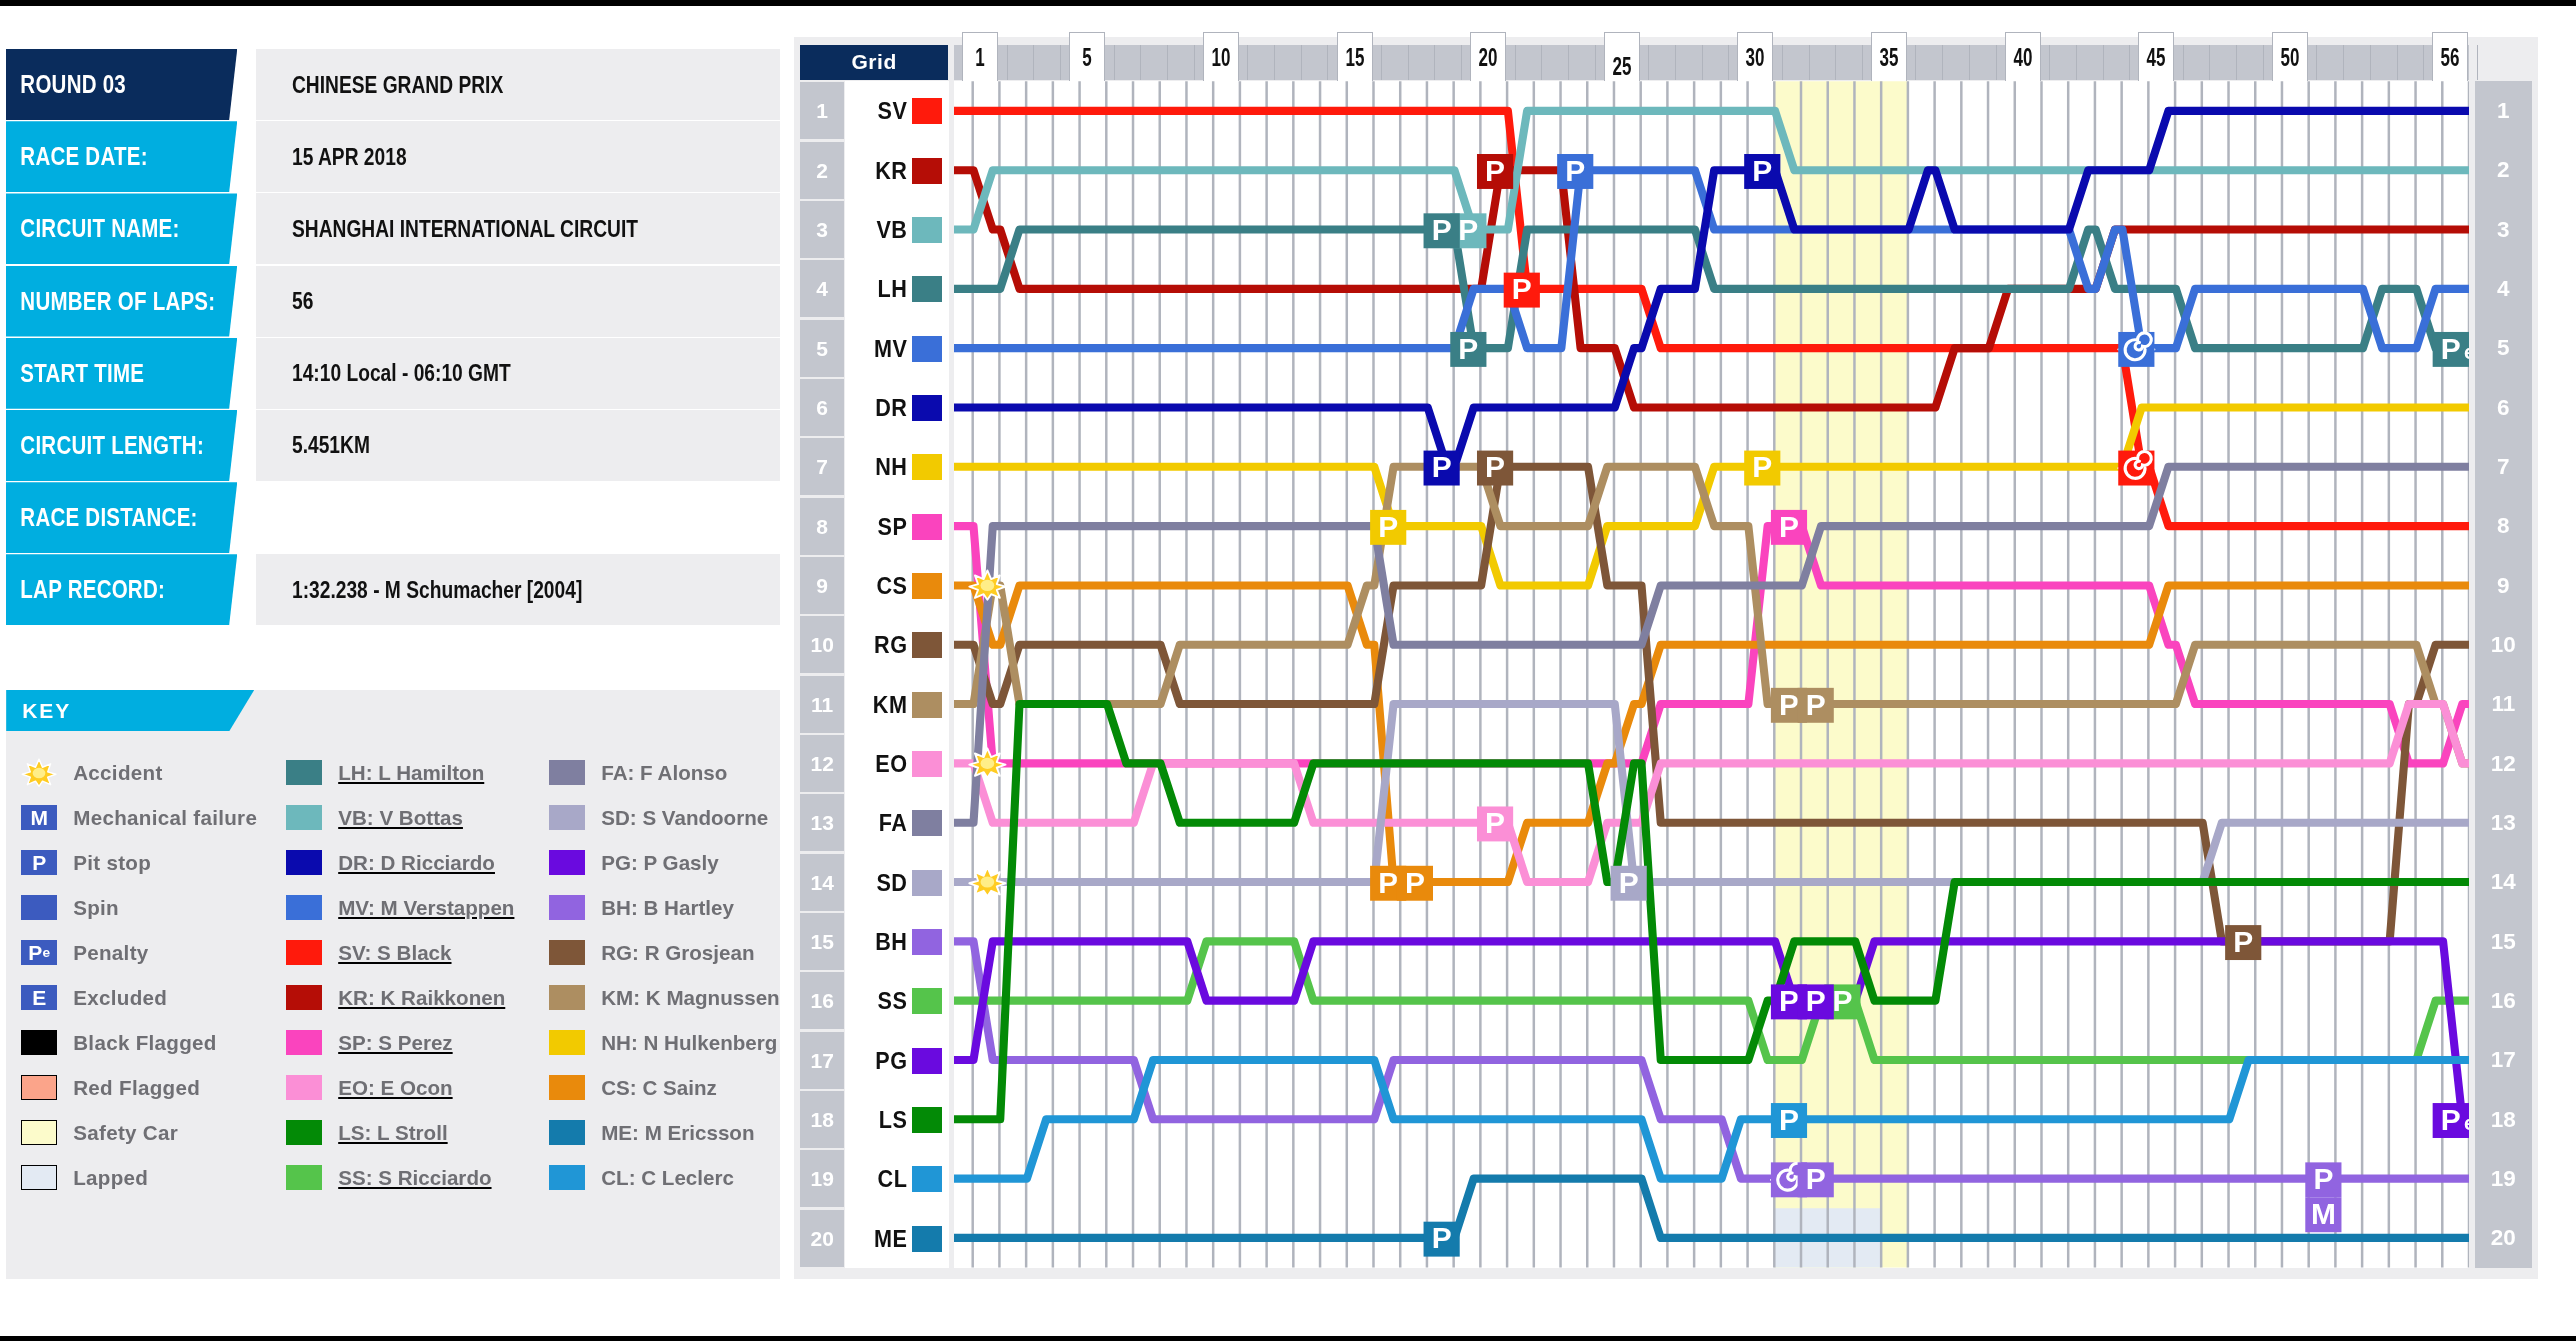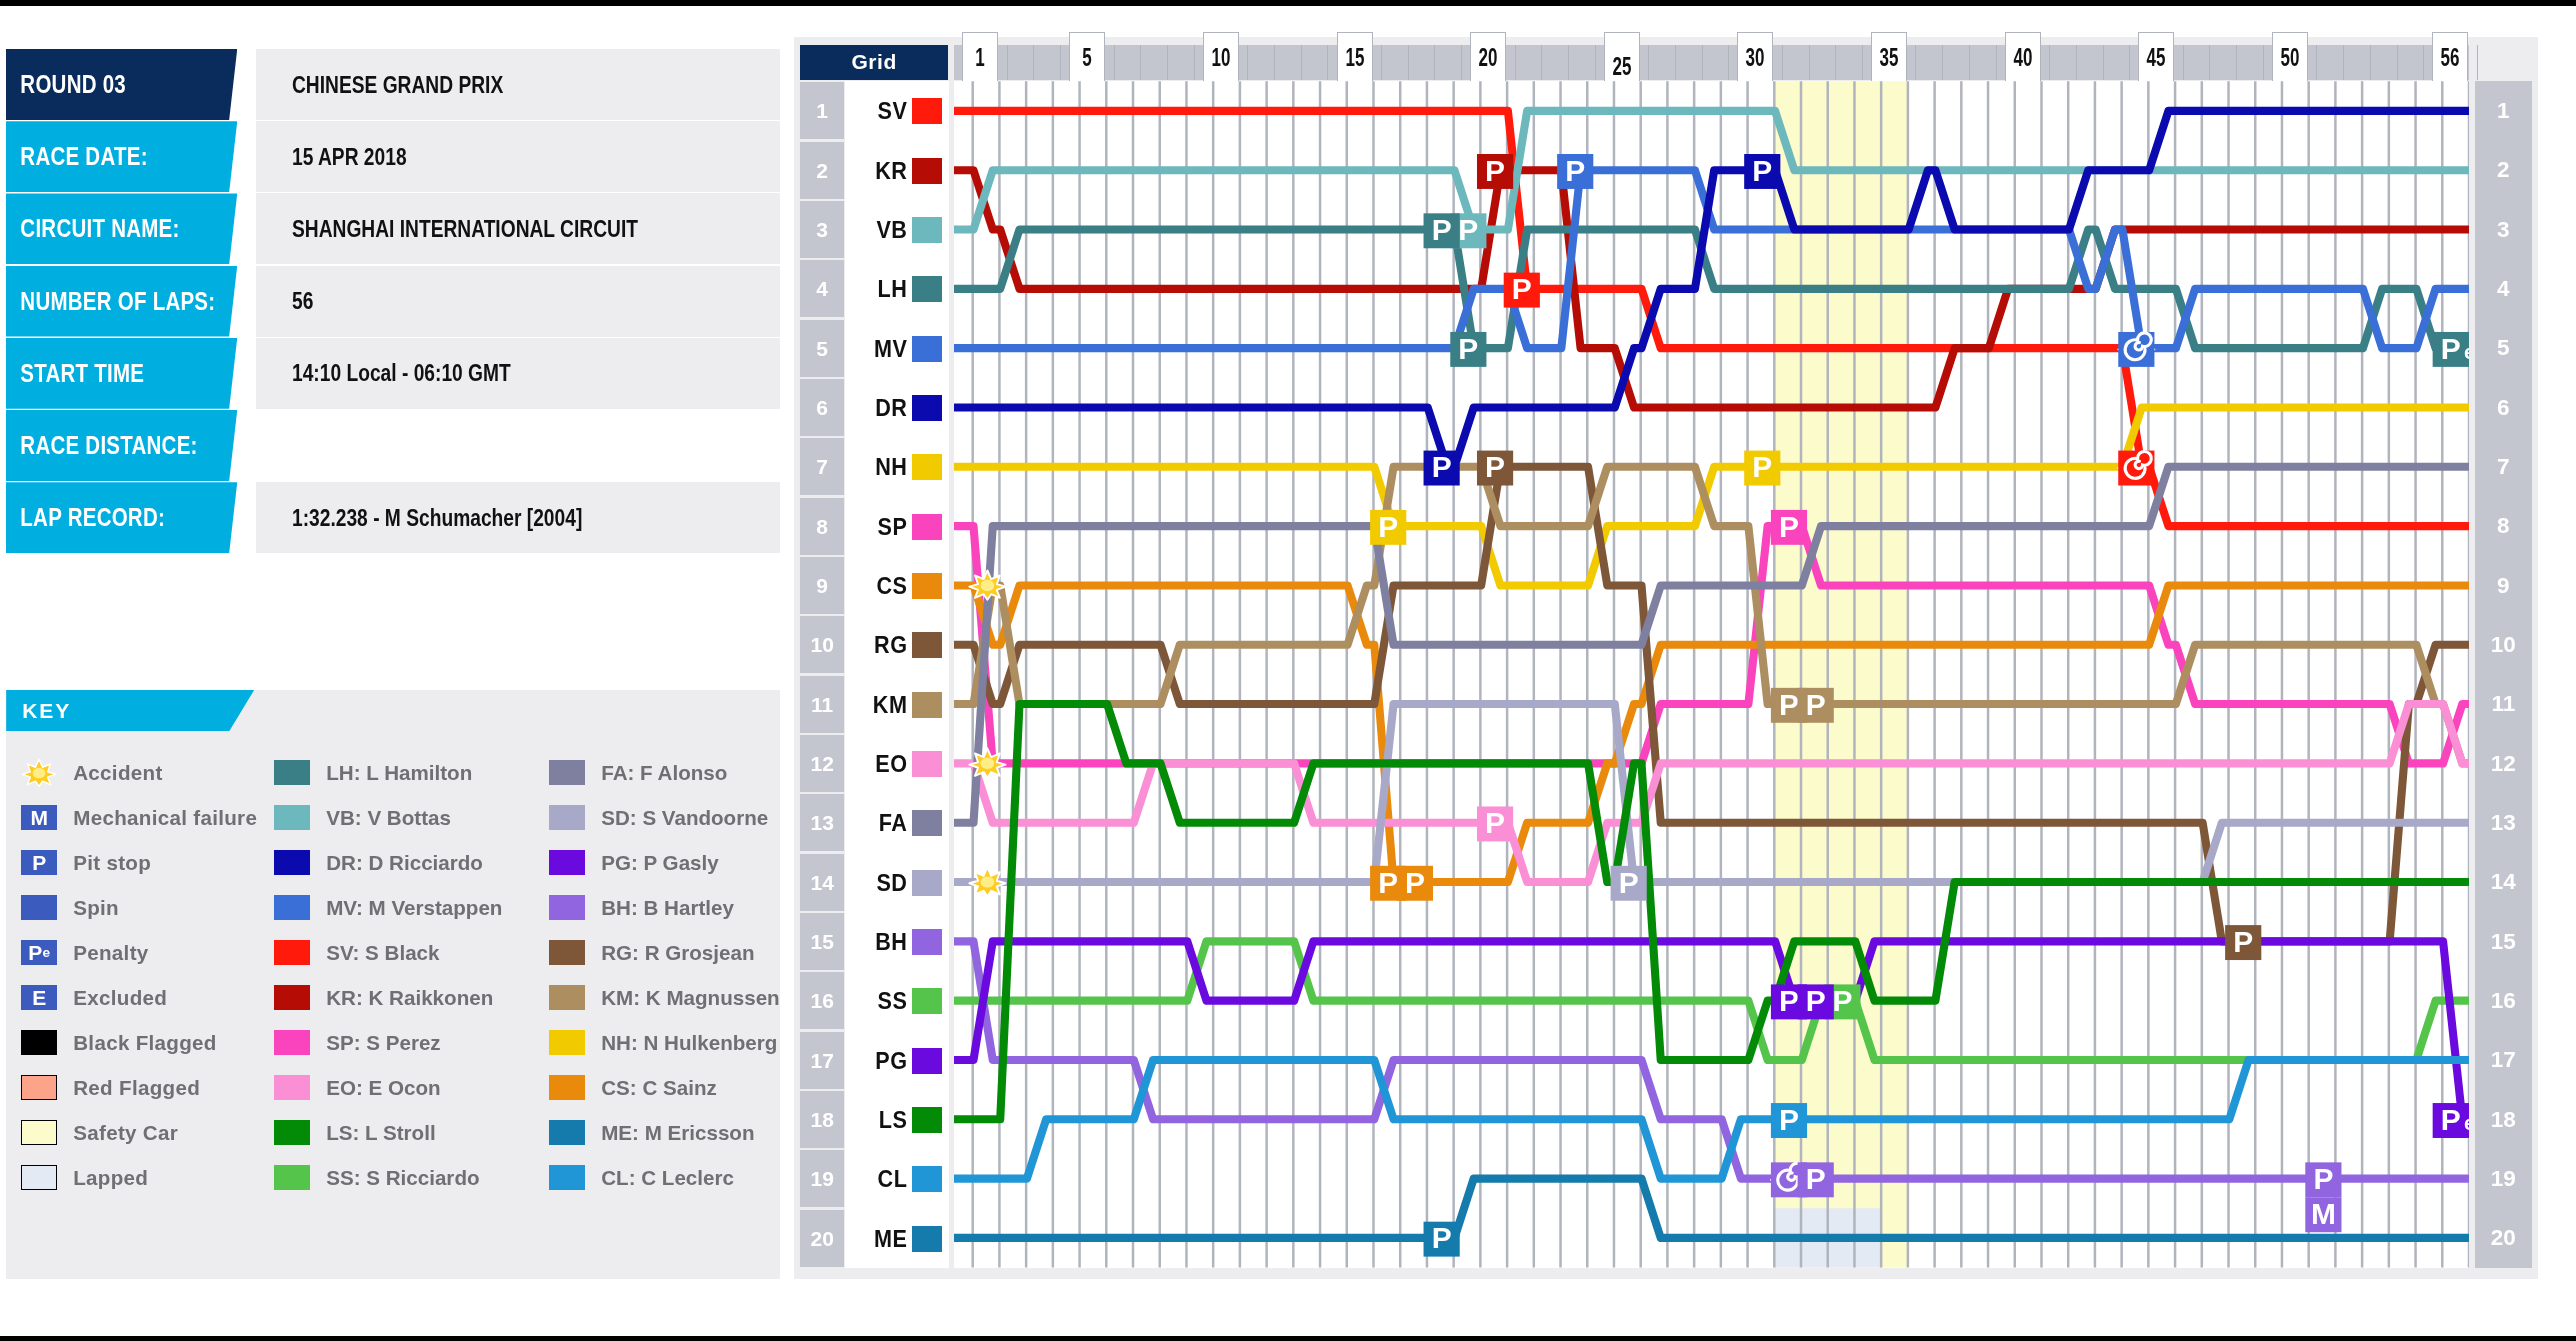--- a/index.html
+++ b/index.html
@@ -29,21 +29,21 @@
 
   
   #keybox { position:absolute; left:6.2px; top:690px; width:774px; height:589px; background:#EDEDEF; }
   #keyhdr { position:absolute; left:0; top:0; width:248px; height:41px; background:#00AEE0;
             -webkit-clip-path: polygon(0 0, 100% 0, 90% 100%, 0 100%);
             clip-path: polygon(0 0, 100% 0, 90% 100%, 0 100%);
             color:#fff; font-weight:bold; font-size:21px; letter-spacing:1.9px;
             display:flex; align-items:center; padding-left:16px; }
   .keycol { position:absolute; top:60px; }
   #kcol0 { left:15px; width:250px; }
-  #kcol1 { left:268px; width:268px; }
+  #kcol1 { left:280px; width:268px;text-decoration:underline; }
   #kcol2 { left:543px; width:250px; }
   .kitem { display:flex; align-items:center; height:45px; }
   .kswatch { width:36px; height:25px; flex:0 0 36px; margin-right:16px; position:relative; }
   .kswatch.bordered { border:1.2px solid #000; }
   .kswatch.badge { background:#3C5BBF; display:flex; align-items:center; justify-content:center;
                    color:#fff; font-weight:bold; font-size:21px; line-height:1; }
   .kswatch.badge span.sub { font-size:13.7px; }
   .klabel { font-size:20.6px; color:#6F6F74; font-weight:bold; letter-spacing:0.3px; }
   .kcolor { width:36px; height:25px; flex:0 0 36px; margin-right:16px; }
   .kdriver { font-size:20.6px; color:#6F6F74; font-weight:bold; letter-spacing:0px; }
@@ -104,20 +104,26 @@
     <div class="irow">
       <div class="lbl">NUMBER OF LAPS:</div>
       <div class="valwrap">
         <div class="valtxt">56</div>
       </div>
     </div>
     <div class="irow">
       <div class="lbl">START TIME</div>
       <div class="valwrap">
         <div class="valtxt">14:10 Local - 06:10 GMT</div>
+      </div>
+    </div>
+    <div class="irow">
+      <div class="lbl">CIRCUIT LENGTH:</div>
+      <div class="valwrap">
+        <div class="valtxt">5.451KM</div>
       </div>
     </div>
     <div class="irow">
       <div class="lbl">RACE DISTANCE:</div>
     </div>
     <div class="irow">
       <div class="lbl">LAP RECORD:</div>
       <div class="valwrap">
         <div class="valtxt">1:32.238 - M Schumacher [2004]</div>
       </div>

